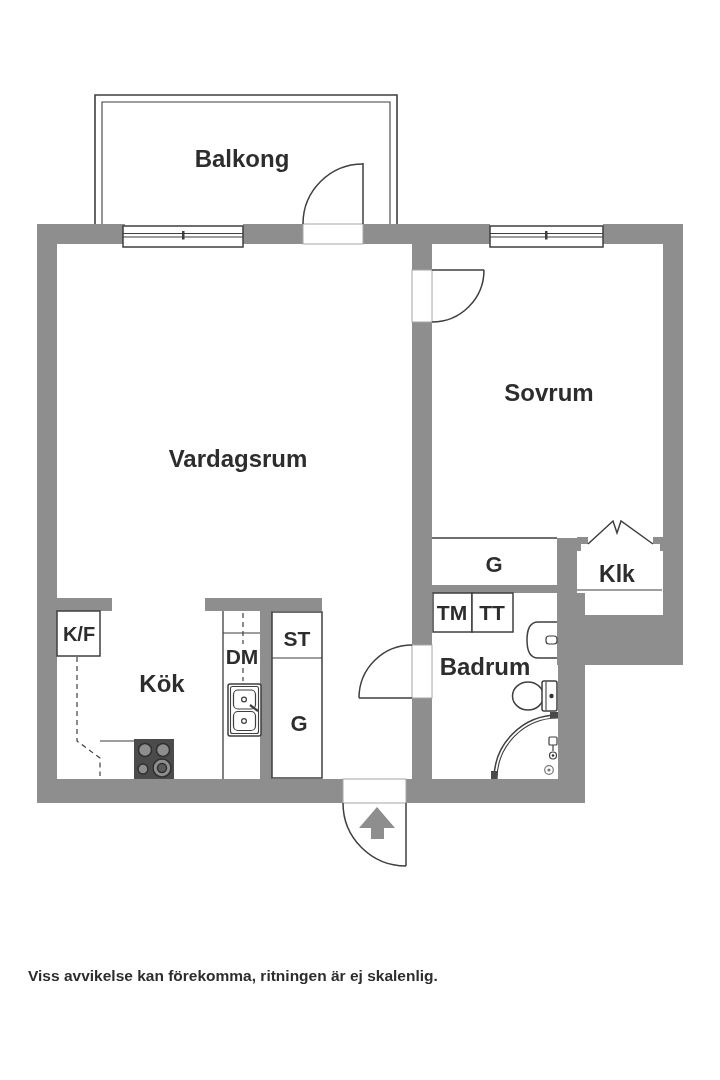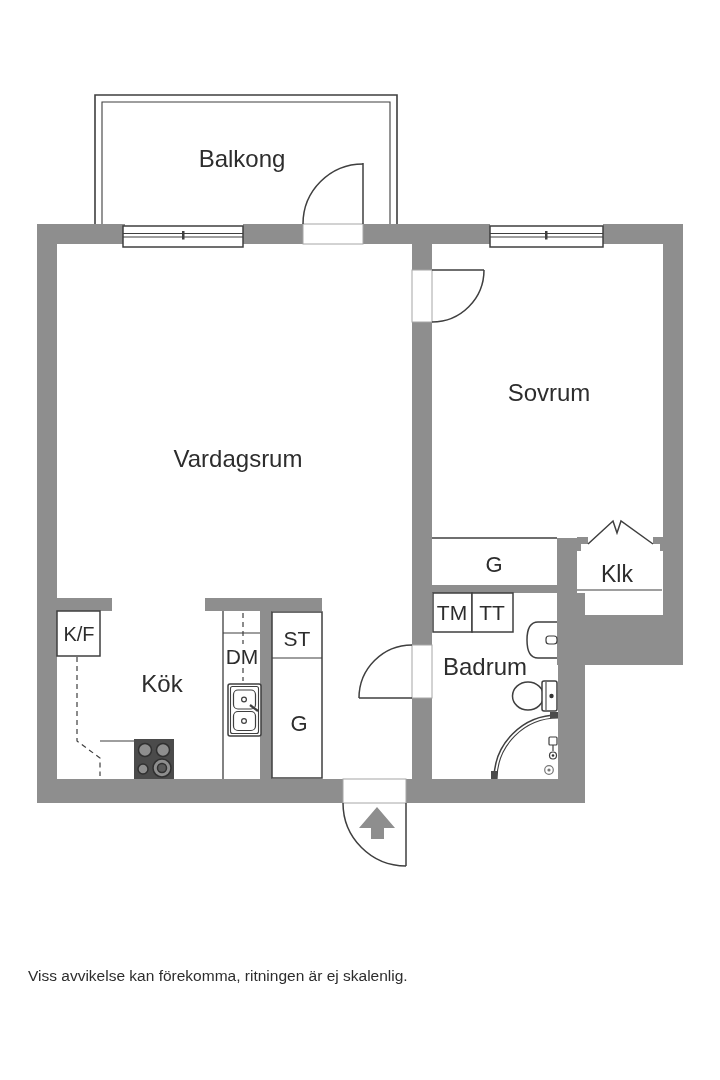--- a/index.html
+++ b/index.html
@@ -1,16 +1,16 @@
 <!DOCTYPE html>
 <html><head>
 <meta charset="utf-8">
 <style>
   html,body{margin:0;padding:0;background:#ffffff;}
-  .page{width:720px;height:1080px;position:relative;background:#fff;overflow:hidden;}
+  .page{width:720px;height:1080px;position:relative;background:#fff;overflow:hidden;font-weight:bold;}
   svg{display:block;}
   text{font-family:"Liberation Sans","DejaVu Sans",sans-serif;}
   .room-label{font-size:24px;}
   .small-label{font-size:21px;}
 </style>
 </head>
 <body>
 
 <div class="page">
 <svg width="720" height="1080" viewBox="0 0 720 1080">

